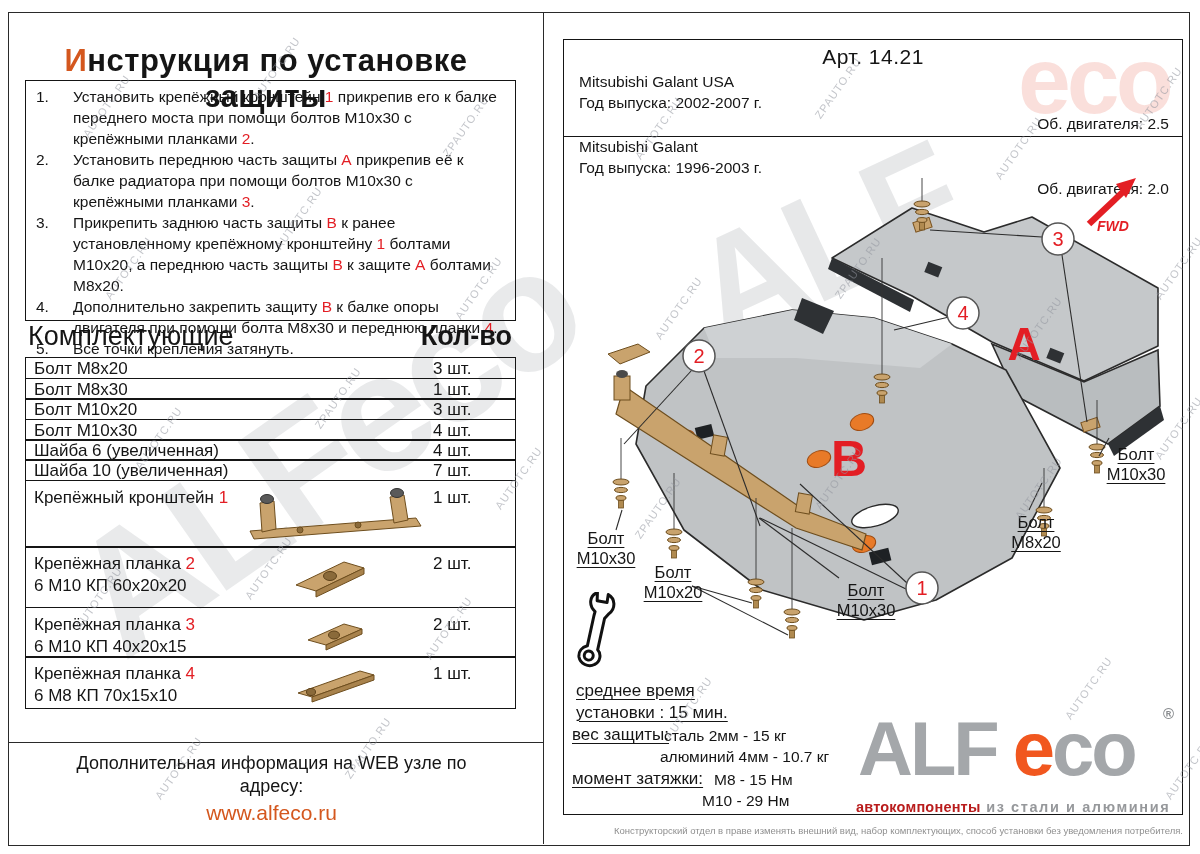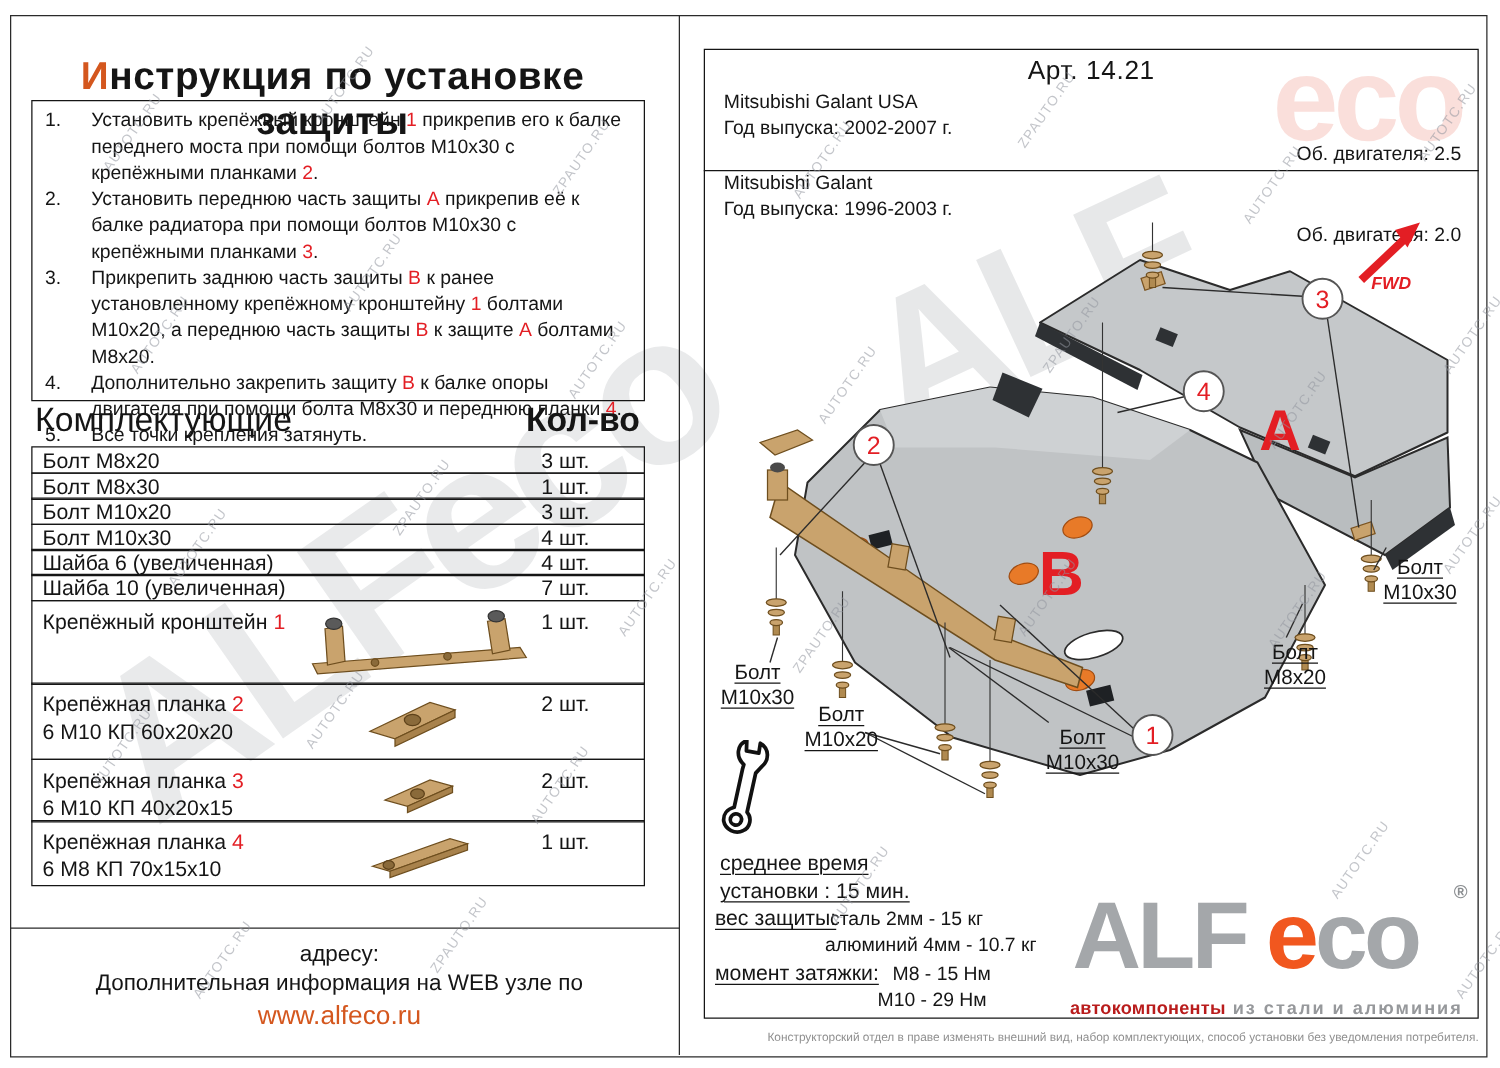--- a/index.html
+++ b/index.html
@@ -188,22 +188,22 @@
           <polygon points="4,28 66,6 80,10 18,32" fill="#c9a36d"></polygon>
           <polygon points="18,32 80,10 80,15 18,37" fill="#a8824c"></polygon>
           <ellipse cx="17" cy="27" rx="4.5" ry="3.5" fill="#8a6a3a" stroke="#5e421a"></ellipse>
         </g>
       </svg>
     </div>
   </div>
 
   <div class="hr-left"></div>
   <div class="web-info">
+    <div>Дополнительная информация на WEB узле по</div>
     <div>адресу:</div>
-    <div>Дополнительная информация на WEB узле по</div>
   </div>
   <a class="web-url" href="#">www.alfeco.ru</a>
 
   <div class="panel"></div>
   <div class="panel-header">
     <div class="art-no">Арт. 14.21</div>
     <div class="veh-row">
       <span class="veh-model">Mitsubishi Galant USA</span>
       <span class="veh-years">Год выпуска: 2002-2007 г.</span>
       <span class="veh-engine">Об. двигателя: 2.5</span>

